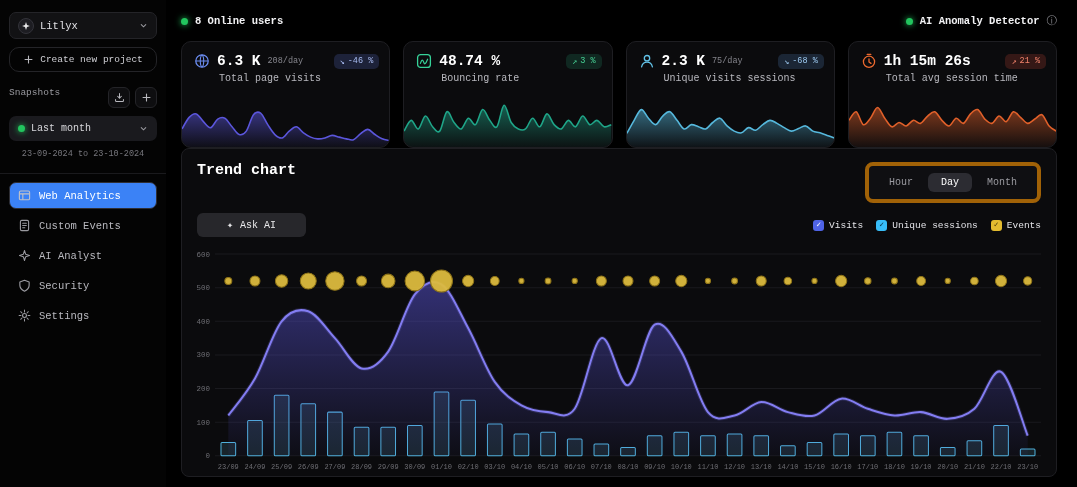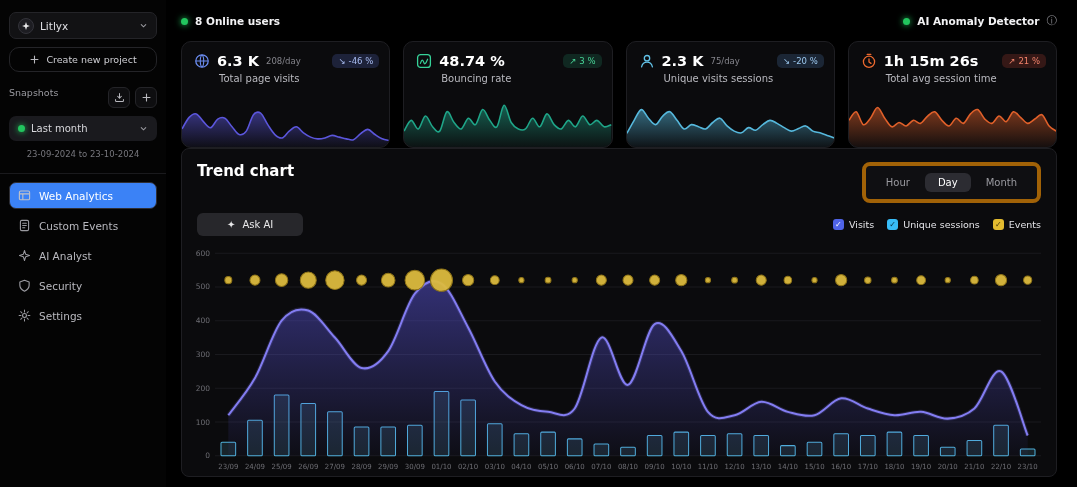--- a/index.html
+++ b/index.html
@@ -4,21 +4,21 @@
 <style>
   * { box-sizing: border-box; margin: 0; padding: 0; }
   html,body { width:1077px; height:487px; }
   body {
     background:#000;
     font-family:"DejaVu Sans", sans-serif;
     color:#e8e8ea;
     overflow:hidden;
   }
   svg { display:block; font-family:inherit; }
-  .app { display:flex; width:1077px; height:487px; }
+  .app { display:flex; width:1077px; height:487px;font-family:Liberation Mono, monospace; }
 
   
   .sidebar { width:166px; min-width:166px; height:100%; padding:12px 9px; background:#040404; display:flex; flex-direction:column; }
   .proj { display:flex; align-items:center; gap:6px; background:#121214; border:1px solid #242428; border-radius:7px; height:27px; padding:0 8px; cursor:pointer; }
   .proj .logo { width:16px; height:16px; border-radius:50%; background:#1d1d22; border:1px solid #33333a; display:flex; align-items:center; justify-content:center; }
   .proj-name { font-size:10.5px; color:#e0e0e4; flex:1; }
   .create { margin-top:8px; display:flex; align-items:center; justify-content:center; gap:6px; background:transparent; border:1px solid #242428; border-radius:10px; height:25px; color:#cfcfd4; font-size:9.5px; cursor:pointer; width:100%; font-family:inherit; }
   .snaprow { margin-top:15px; display:flex; align-items:flex-start; gap:5px; }
   .snaplabel { font-size:9.5px; color:#9a9aa0; flex:1; }
   .iconbtn { width:22px; height:21px; border:1px solid #242428; border-radius:6px; background:#0e0e10; display:flex; align-items:center; justify-content:center; cursor:pointer; }
@@ -241,21 +241,21 @@
             <span class="mi">
               <svg width="16" height="16" viewBox="0 0 16 16">
                 <circle cx="8" cy="5.2" r="2.7" stroke="#63c3e8" stroke-width="1.3" fill="none"></circle>
                 <path d="M2.6 13.8c.8-3.1 2.9-4.6 5.4-4.6s4.6 1.5 5.4 4.6" stroke="#63c3e8" stroke-width="1.3" fill="none" stroke-linecap="round"></path>
               </svg>
             </span>
             <span class="card-value">2.3 K</span>
             <span class="card-perday">75/day</span>
             <span class="badge" style="background:rgba(96,150,214,0.2);color:#9cc8ee">
               <span>↘</span>
-              <span>-20 %</span>
+              <span>-68 %</span>
             </span>
           </div>
           <div class="card-label">Unique visits sessions</div>
           <div class="spark">
             <svg viewBox="0 0 210 52" preserveAspectRatio="none">
               <defs>
                 <linearGradient id="sg2" x1="0" y1="0" x2="0" y2="1">
                   <stop offset="0%" stop-color="#56b8dc" stop-opacity="0.55"></stop>
                   <stop offset="100%" stop-color="#56b8dc" stop-opacity="0.05"></stop>
                 </linearGradient>

